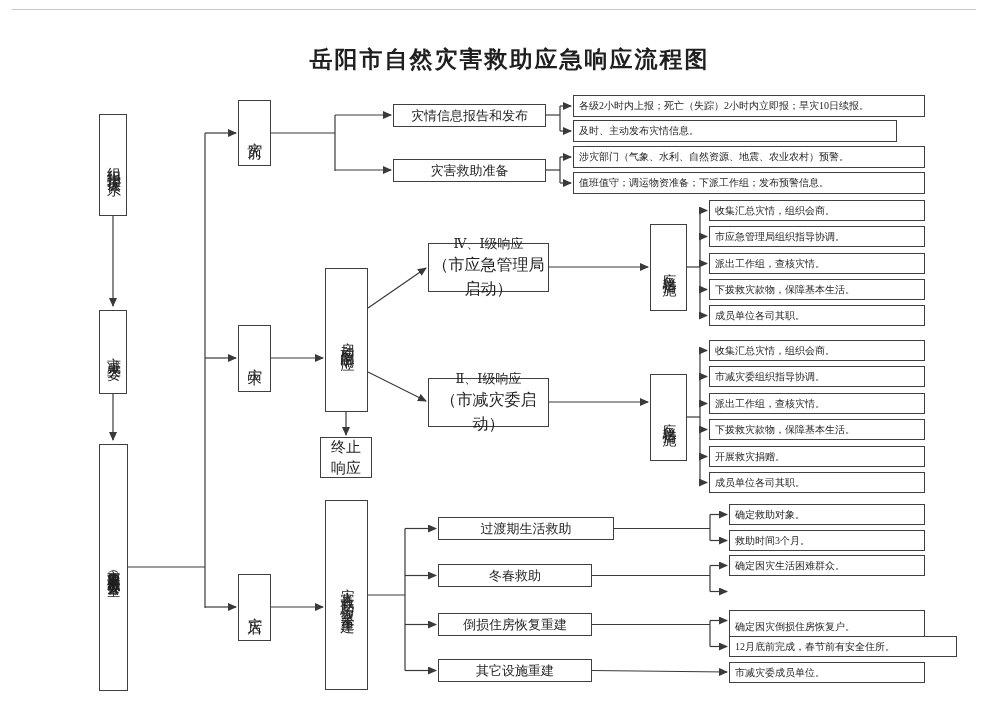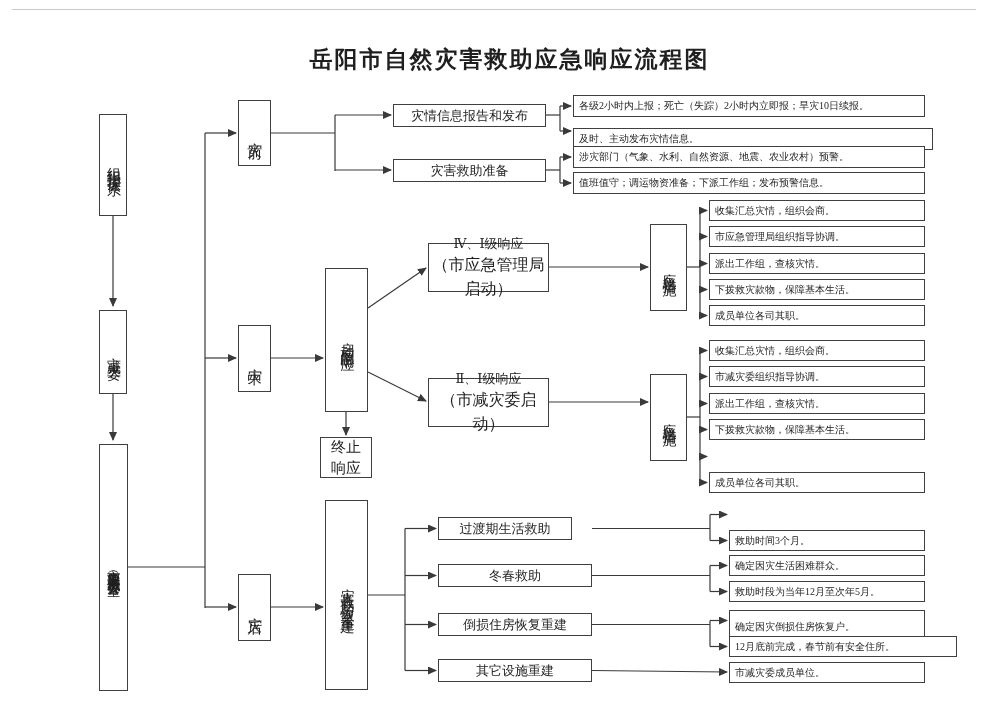--- a/index.html
+++ b/index.html
@@ -136,21 +136,21 @@
   <div class="box vtext" style="left:99px;top:114px;width:28px;height:102px;">组织指挥体系</div>
   <div class="box vtext" style="left:99px;top:310px;width:28px;height:84px;">市减灾委</div>
   <div class="box vtext" style="left:99px;top:444px;width:29px;height:247px;font-size:13px;letter-spacing:1px;">市应急管理局（市减灾委办公室）</div>
 
   <div class="box vtext" style="left:238px;top:100px;width:33px;height:66px;font-size:15px;">灾前</div>
   <div class="box vtext" style="left:238px;top:325px;width:33px;height:67px;font-size:15px;">灾中</div>
   <div class="box vtext" style="left:238px;top:574px;width:33px;height:67px;font-size:15px;">灾后</div>
 
   <div class="box" style="left:393px;top:104px;width:153px;height:23px;">灾情信息报告和发布</div>
   <div class="box detail" style="left:573px;top:95px;width:352px;height:22px;">各级2小时内上报；死亡（失踪）2小时内立即报；旱灾10日续报。</div>
-  <div class="box detail" style="left:573px;top:128px;width:360px;height:22px;">及时、主动发布灾情信息。</div>
+  <div class="box detail" style="left:573px;top:120px;width:324px;height:22px;">及时、主动发布灾情信息。</div>
   <div class="box" style="left:393px;top:159px;width:153px;height:23px;">灾害救助准备</div>
   <div class="box detail" style="left:573px;top:172px;width:352px;height:22px;">值班值守；调运物资准备；下派工作组；发布预警信息。</div>
   <div class="box detail" style="left:573px;top:146px;width:352px;height:22px;">涉灾部门（气象、水利、自然资源、地震、农业农村）预警。</div>
 
   <div class="box vtext" style="left:325px;top:268px;width:43px;height:144px;">启动应急响应</div>
   <div class="box wrapbox" style="left:320px;top:437px;width:52px;height:41px;">终止响应</div>
 
   <div class="box twoline" style="left:428px;top:243px;width:121px;height:49px;">
     <span>Ⅳ、Ⅰ级响应</span>
     <span class="sub">（市应急管理局启动）</span>
@@ -166,30 +166,31 @@
   <div class="box detail" style="left:709px;top:200px;width:216px;height:21px;">收集汇总灾情，组织会商。</div>
   <div class="box detail" style="left:709px;top:226px;width:216px;height:21px;">市应急管理局组织指导协调。</div>
   <div class="box detail" style="left:709px;top:253px;width:216px;height:21px;">派出工作组，查核灾情。</div>
   <div class="box detail" style="left:709px;top:279px;width:216px;height:21px;">下拨救灾款物，保障基本生活。</div>
   <div class="box detail" style="left:709px;top:305px;width:216px;height:21px;">成员单位各司其职。</div>
 
   <div class="box detail" style="left:709px;top:340px;width:216px;height:21px;">收集汇总灾情，组织会商。</div>
   <div class="box detail" style="left:709px;top:366px;width:216px;height:21px;">市减灾委组织指导协调。</div>
   <div class="box detail" style="left:709px;top:393px;width:216px;height:21px;">派出工作组，查核灾情。</div>
   <div class="box detail" style="left:709px;top:419px;width:216px;height:21px;">下拨救灾款物，保障基本生活。</div>
+  <div class="box detail" style="left:709px;top:446px;width:216px;height:21px;">开展救灾捐赠。</div>
   <div class="box detail" style="left:709px;top:472px;width:216px;height:21px;">成员单位各司其职。</div>
 
   <div class="box vtext" style="left:325px;top:500px;width:43px;height:190px;letter-spacing:4px;">灾害救助与恢复重建</div>
 
-  <div class="box" style="left:438px;top:517px;width:134px;height:23px;">过渡期生活救助</div>
+  <div class="box" style="left:438px;top:517px;width:176px;height:23px;">过渡期生活救助</div>
+  <div class="box detail" style="left:729px;top:504px;width:196px;height:21px;">确定救助对象。</div>
   <div class="box detail" style="left:729px;top:530px;width:196px;height:21px;">救助时间3个月。</div>
 
   <div class="box" style="left:438px;top:564px;width:154px;height:23px;">冬春救助</div>
   <div class="box detail" style="left:729px;top:555px;width:196px;height:21px;">确定因灾生活困难群众。</div>
-  <div class="box detail" style="left:729px;top:581px;width:196px;height:21px;">救助时段为当年12月至次年5月。</div>
 
   <div class="box" style="left:438px;top:613px;width:154px;height:23px;">倒损住房恢复重建</div>
   <div class="box detail" style="left:729px;top:610px;width:196px;height:33px;">确定因灾倒损住房恢复户。</div>
   <div class="box detail" style="left:729px;top:636px;width:228px;height:21px;">12月底前完成，春节前有安全住所。</div>
 
   <div class="box" style="left:438px;top:659px;width:154px;height:23px;">其它设施重建</div>
   <div class="box detail" style="left:729px;top:662px;width:196px;height:21px;">市减灾委成员单位。</div>
 
 </div>
 

